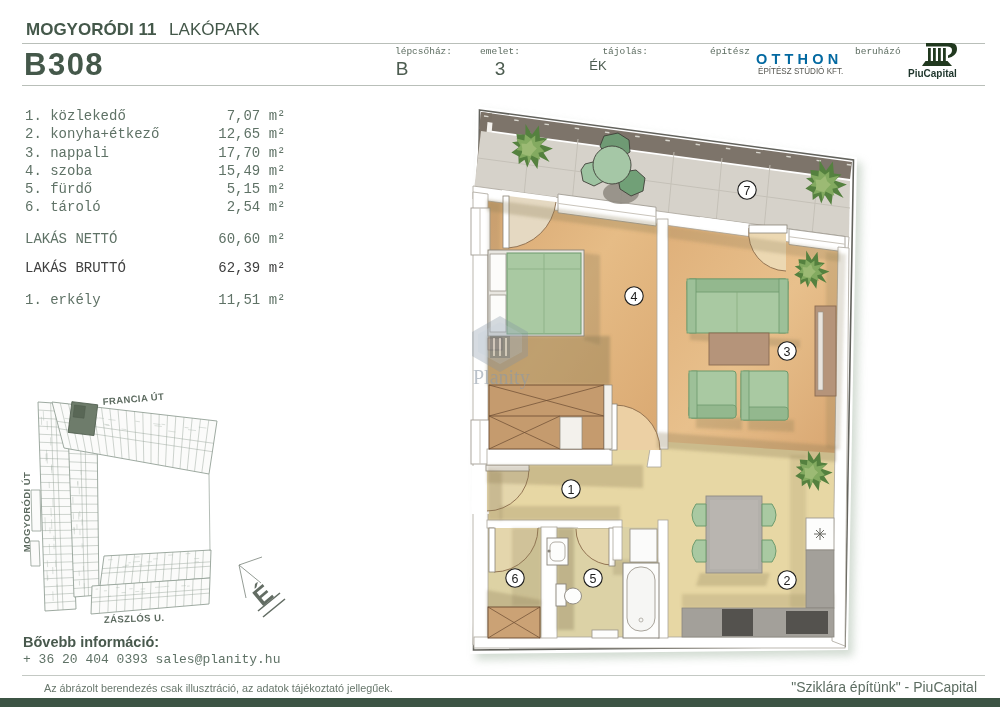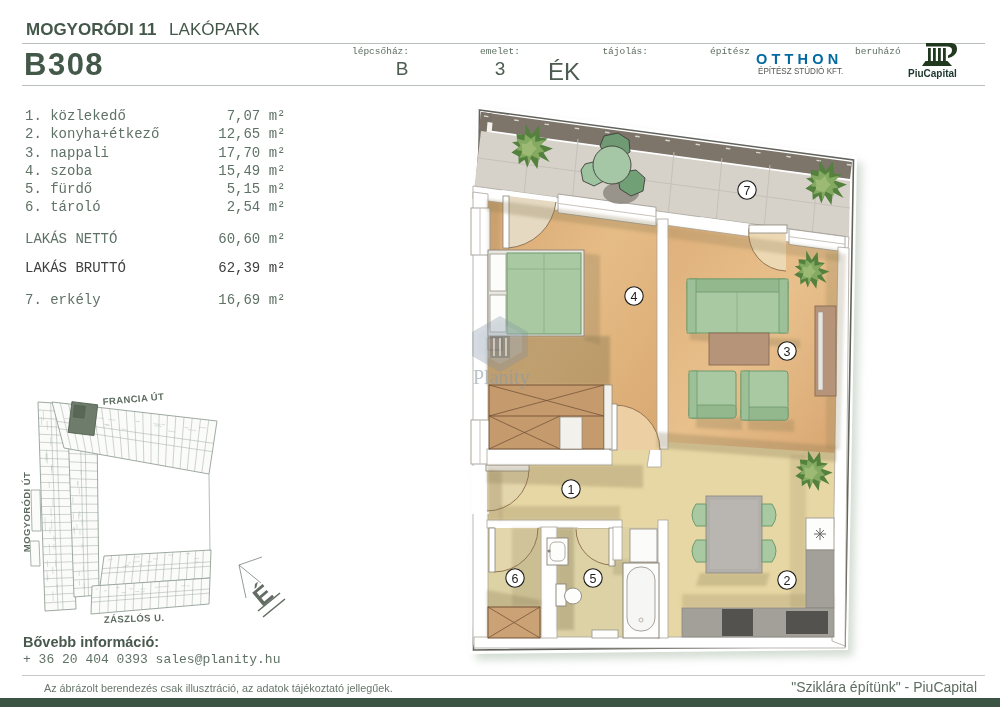--- a/index.html
+++ b/index.html
@@ -15,28 +15,28 @@
 <body>
 
 <div class="abs grn" style="left:26px;top:20px;font-size:17px;font-weight:bold;letter-spacing:0px;">MOGYORÓDI 11 <span style="font-weight:normal;margin-left:8px;">LAKÓPARK</span></div>
 
 <div class="hline" style="left:22px;top:43px;width:963px;"></div>
 
 <div class="abs grn" style="left:24px;top:47px;font-size:31px;font-weight:bold;letter-spacing:1.5px;">B308</div>
 
 <div class="hline" style="left:22px;top:85px;width:963px;"></div>
 
-<div class="abs mono" style="left:352px;top:46px;width:100px;text-align:left;font-size:9.5px;color:#5c6c60;">lépcsőház:</div>
+<div class="abs mono" style="left:352px;top:46px;width:100px;text-align:right;font-size:9.5px;color:#5c6c60;">lépcsőház:</div>
 <div class="abs" style="left:352px;top:58px;width:100px;text-align:center;font-size:19px;color:#4c5c50;">B</div>
 
 <div class="abs mono" style="left:450px;top:46px;width:100px;text-align:center;font-size:9.5px;color:#5c6c60;">emelet:</div>
 <div class="abs" style="left:450px;top:58px;width:100px;text-align:center;font-size:19px;color:#4c5c50;">3</div>
 
 <div class="abs mono" style="left:548px;top:46px;width:100px;text-align:right;font-size:9.5px;color:#5c6c60;">tájolás:</div>
-<div class="abs" style="left:548px;top:58px;width:100px;font-size:24px;color:#4c5c50;">ÉK</div>
+<div class="abs" style="left:548px;top:58px;width:100px;text-align:center;font-size:13px;color:#4c5c50;">ÉK</div>
 
 <div class="abs mono" style="left:710px;top:46px;font-size:9.5px;color:#5c6c60;font-family:Liberation Mono, monospace;">építész</div>
 
 <div class="abs" style="left:756px;top:51px;font-size:14.5px;font-weight:bold;letter-spacing:4.2px;color:#0369a1;">OTTHON</div>
 <div class="abs" style="left:758px;top:66px;font-size:8.5px;letter-spacing:0px;color:#55554f;transform:scaleX(0.95);transform-origin:left;">ÉPÍTÉSZ STÚDIÓ KFT.</div>
 
 <div class="abs mono" style="left:855px;top:46px;font-size:9.5px;color:#5c6c60;">beruházó</div>
 
 <svg class="abs" style="left:922px;top:42px;" width="40" height="28" viewBox="0 0 40 28">
   <path d="M4,1 L28,1 C33,1 35,3 35,7 C35,12 31,15 26,16 L26,13.4 C28.5,12.6 30,10.5 30,8.2 C30,5.8 28.4,4.6 25,4.6 L4,4.6 Z" fill="#21391f"></path>
@@ -53,21 +53,21 @@
 2. konyha+étkező       12,65 m²
 3. nappali             17,70 m²
 4. szoba               15,49 m²
 5. fürdő                5,15 m²
 6. tároló               2,54 m²</pre>
 
 <pre class="abs mono" style="left:25px;top:230px;font-size:14px;line-height:18.3px;margin:0;color:#5f7266;">LAKÁS NETTÓ            60,60 m²</pre>
 
 <pre class="abs mono" style="left:25px;top:259px;font-size:14px;line-height:18.3px;margin:0;color:#404040;">LAKÁS BRUTTÓ           62,39 m²</pre>
 
-<pre class="abs mono" style="left:25px;top:291px;font-size:14px;line-height:18.3px;margin:0;color:#5f7266;">7. erkély              16,69 m²</pre>
+<pre class="abs mono" style="left:25px;top:291px;font-size:14px;line-height:18.3px;margin:0;color:#5f7266;">1. erkély              11,51 m²</pre>
 
 <svg class="abs" style="left:0px;top:385px;" width="330" height="250" viewBox="0 0 330 250">
 <g id="siteplan">
 
 <polygon points="38,17 45,226 76,224 68,19" fill="#fbfbfa" stroke="#93a096" stroke-width="0.9"></polygon>
 <path d="M38.3,25.0L68.3,26.9M38.5,33.1L68.6,34.8M38.8,41.1L68.9,42.7M39.1,49.2L69.2,50.5M39.3,57.2L69.5,58.4M39.6,65.2L69.8,66.3M39.9,73.3L70.2,74.2M40.2,81.3L70.5,82.1M40.4,89.3L70.8,90.0M40.7,97.4L71.1,97.8M41.0,105.4L71.4,105.7M41.2,113.5L71.7,113.6M41.5,121.5L72.0,121.5M41.8,129.5L72.3,129.4M42.0,137.6L72.6,137.3M42.3,145.6L72.9,145.2M42.6,153.7L73.2,153.0M42.8,161.7L73.5,160.9M43.1,169.7L73.8,168.8M43.4,177.8L74.2,176.7M43.7,185.8L74.5,184.6M43.9,193.8L74.8,192.5M44.2,201.9L75.1,200.3M44.5,209.9L75.4,208.2M44.7,218.0L75.7,216.1M50.6,17.8L58.0,225.2M55.4,18.2L63.0,224.8" stroke="#93a096" stroke-width="0.45" fill="none"></path>
 <path d="M46.0,68.7L46.2,76.3M45.2,138.1L45.5,146.2M43.3,26.1L43.7,35.5M47.0,68.1L47.3,78.5M52.7,182.0L52.9,189.1M50.5,52.4L50.8,60.5M50.9,122.8L51.3,131.5M47.1,35.9L47.4,44.8M51.5,80.9L51.6,85.2M52.8,113.2L53.1,121.9M49.3,158.9L49.7,168.9M55.6,175.2L55.8,182.1M47.7,190.3L47.9,195.0M46.5,64.8L46.8,75.0M49.9,142.4L50.1,148.4M49.1,96.8L49.4,103.1M51.5,134.3L51.8,144.1M57.0,199.3L57.3,208.8M53.9,150.7L54.1,155.9M52.8,206.3L53.2,216.1M53.9,158.8L54.1,164.2M45.0,132.3L45.2,138.3M47.0,185.5L47.4,195.9M47.3,175.4L47.6,182.1M51.5,79.5L51.8,88.4M41.4,31.8L41.6,39.9" stroke="#aab5ab" stroke-width="0.4" fill="none"></path>
 
 <polygon points="68,43 74,212 99,210 97,45" fill="#fbfbfa" stroke="#93a096" stroke-width="0.9"></polygon>
 <path d="M68.3,51.4L97.1,53.2M68.6,59.9L97.2,61.5M68.9,68.4L97.3,69.8M69.2,76.8L97.4,78.0M69.5,85.2L97.5,86.2M69.8,93.7L97.6,94.5M70.1,102.1L97.7,102.8M70.4,110.6L97.8,111.0M70.7,119.1L97.9,119.2M71.0,127.5L98.0,127.5M71.3,136.0L98.1,135.8M71.6,144.4L98.2,144.0M71.9,152.9L98.3,152.2M72.2,161.3L98.4,160.5M72.5,169.8L98.5,168.8M72.8,178.2L98.6,177.0M73.1,186.6L98.7,185.2M73.4,195.1L98.8,193.5M73.7,203.5L98.9,201.8M80.2,43.8L84.5,211.2M84.8,44.2L88.5,210.8" stroke="#93a096" stroke-width="0.45" fill="none"></path>

